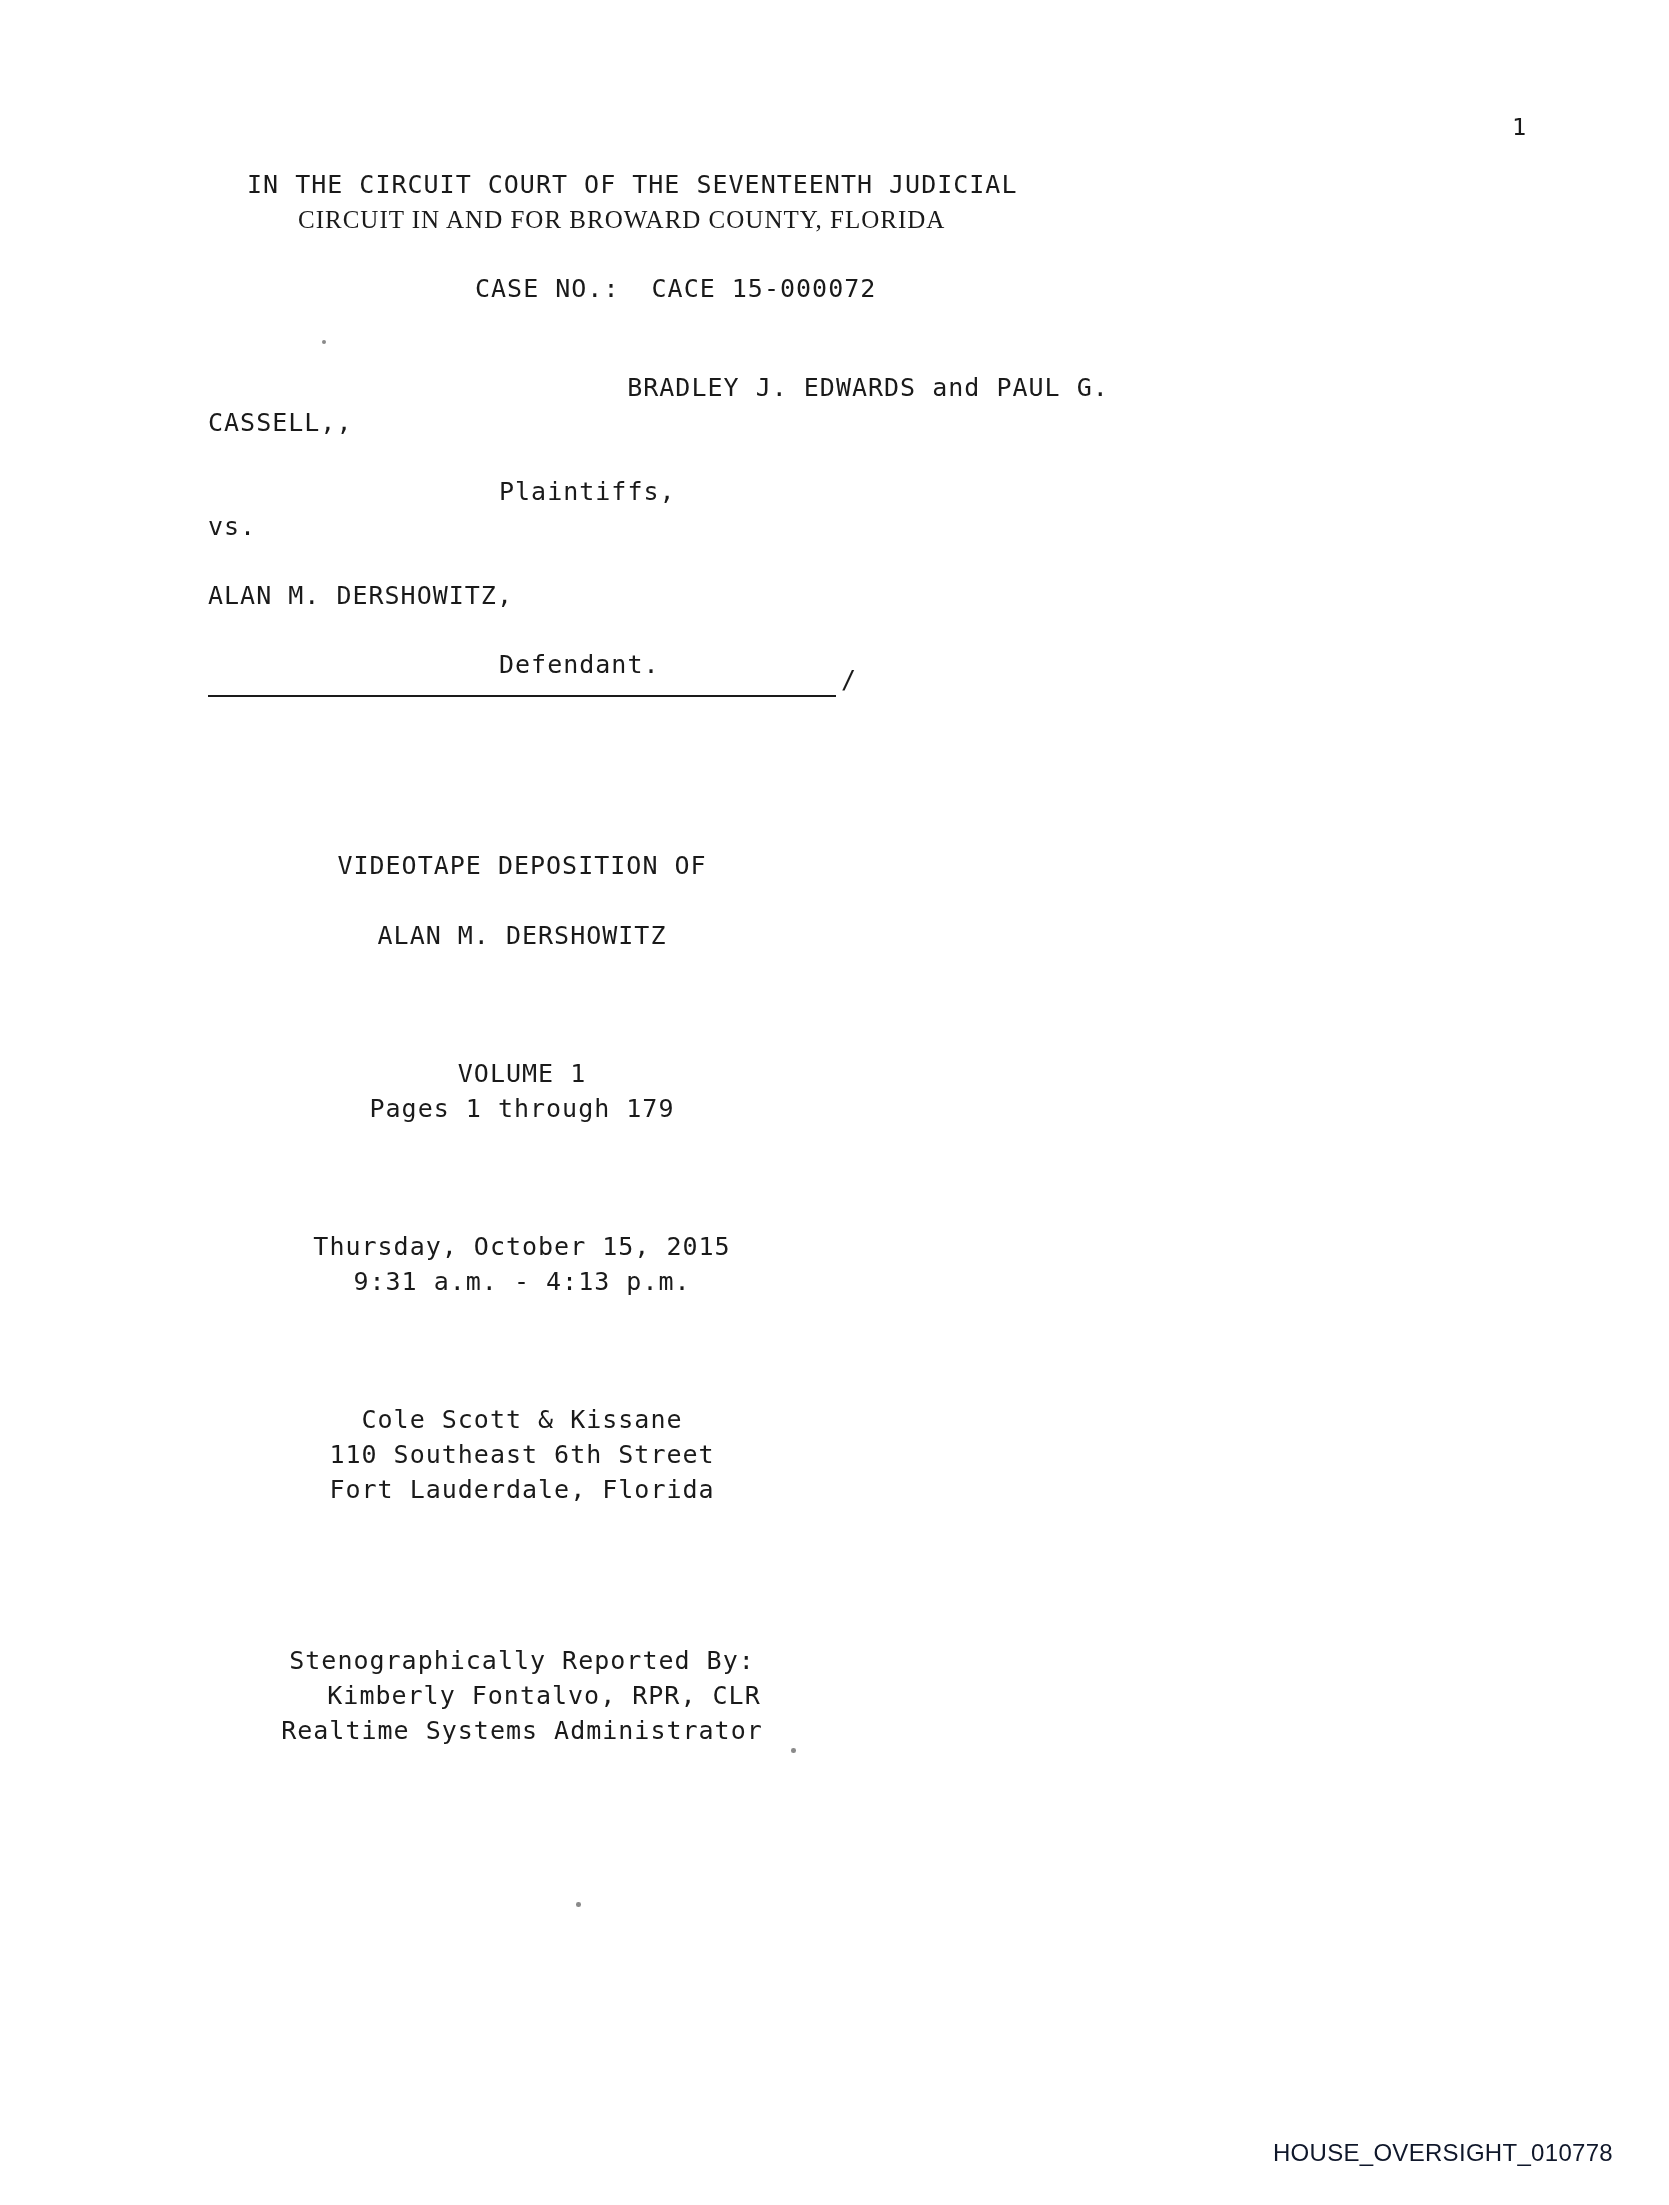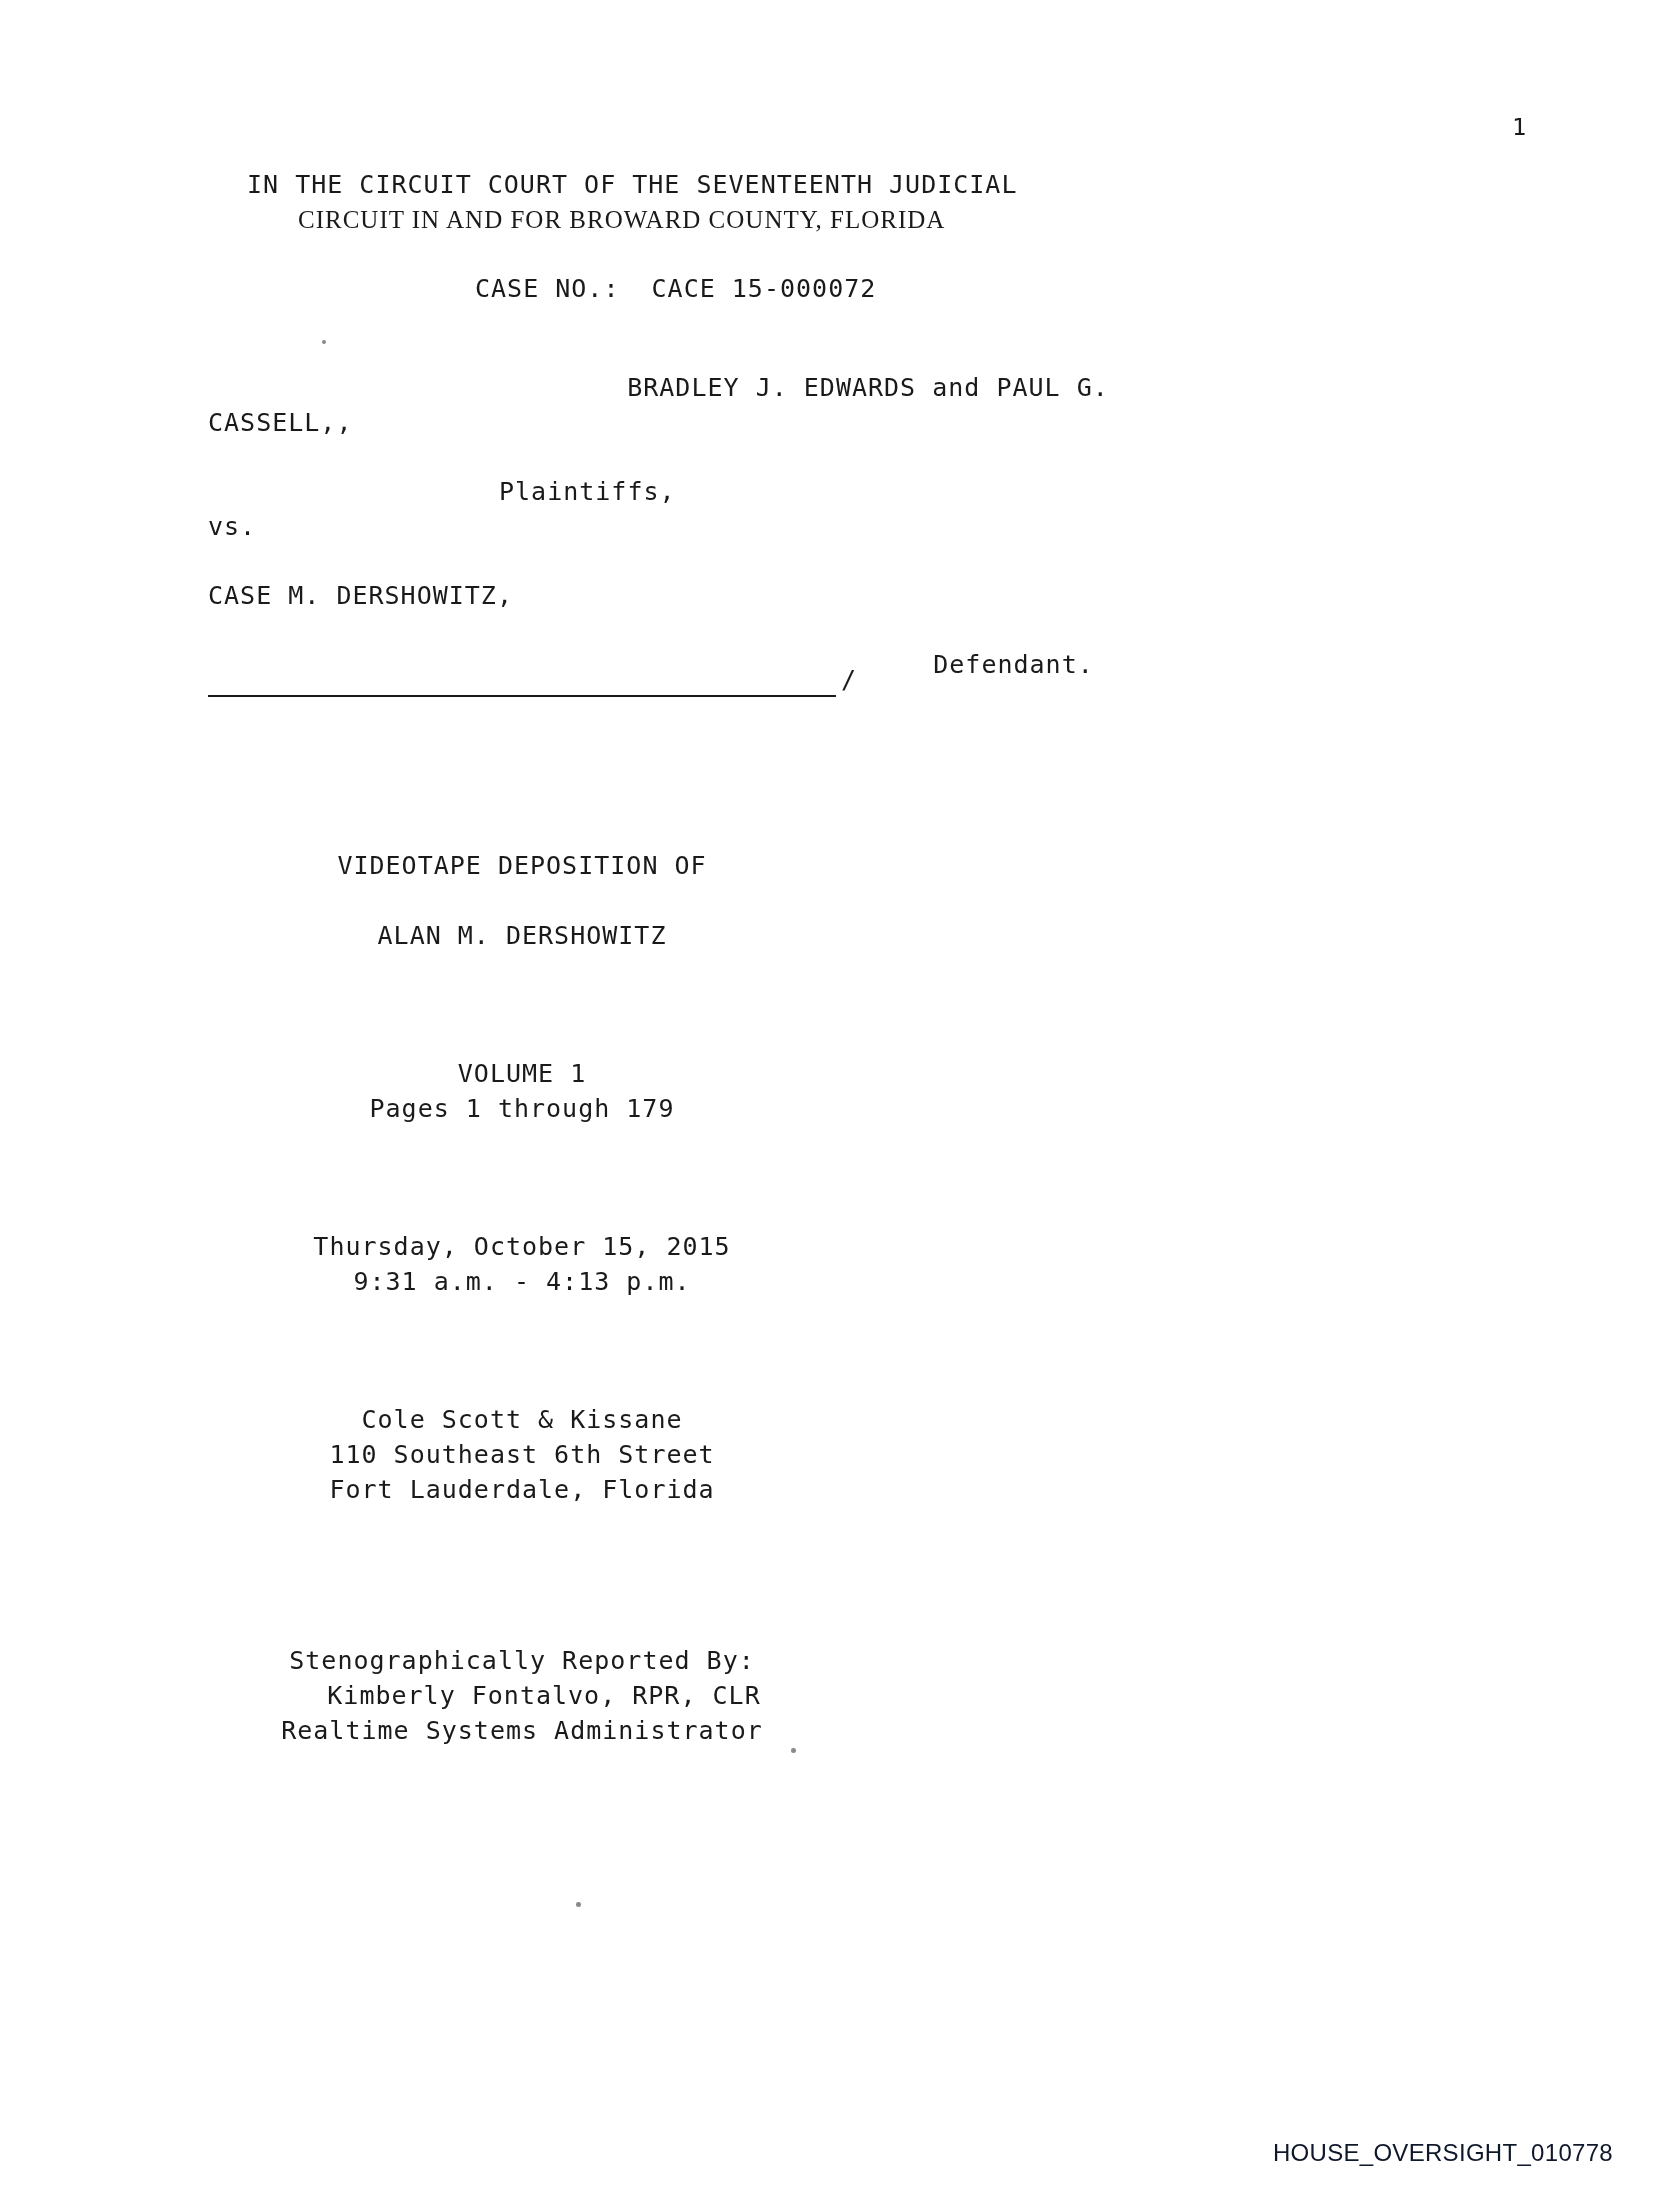--- a/index.html
+++ b/index.html
@@ -56,21 +56,21 @@
     background: #8a8a8a;
     border-radius: 50%;
   }
 
   .party-block { margin-top: 64px; }
   .party-l1 { margin-left: 208px; text-align: center; }
   .party-l2 { margin-left: 208px; }
   .plaintiffs { margin-left: 499px; margin-top: 34px; }
   .vs { margin-left: 208px; }
   .defname { margin-left: 208px; margin-top: 34px; }
-  .defendant { margin-left: 499px; margin-top: 34px; text-align: center; }
+  .defendant { margin-left: 499px; margin-top: 34px; }
 
   .rule-row {
     position: relative;
     height: 35px;
     margin-top: 0px;
   }
   .rule {
     position: absolute;
     left: 208px;
     top: 13px;
@@ -143,21 +143,21 @@
 
     <div class="line caseno">CASE NO.:  CACE 15-000072</div>
 
     <div class="party-block">
       <div class="line party-l1">BRADLEY J. EDWARDS and PAUL G.</div>
       <div class="line party-l2">CASSELL,,</div>
 
       <div class="line plaintiffs">Plaintiffs,</div>
       <div class="line vs">vs.</div>
 
-      <div class="line defname">CASE M. DERSHOWITZ,</div>
+      <div class="line defname">ALAN M. DERSHOWITZ,</div>
       <div class="line defendant">Defendant.</div>
 
       <div class="rule-row">
         <div class="rule"></div>
         <div class="slash">/</div>
       </div>
     </div>
 
     <div class="center-block">
       <div class="line title1">VIDEOTAPE DEPOSITION OF</div>

